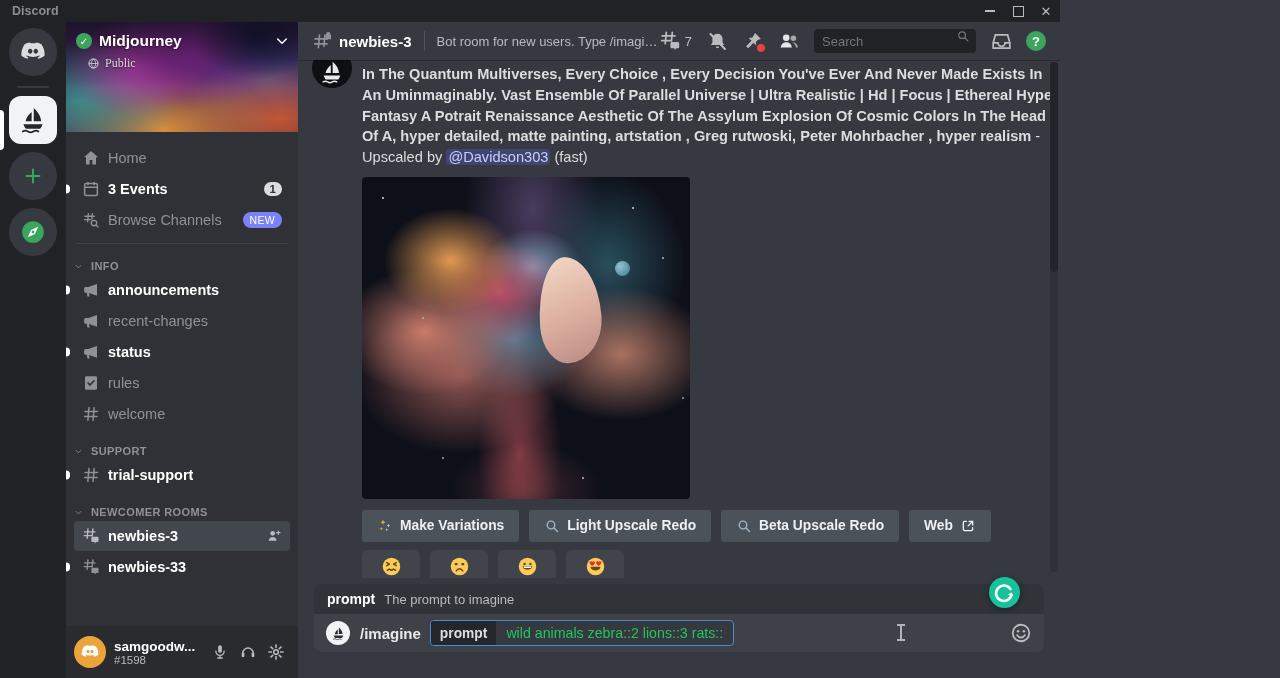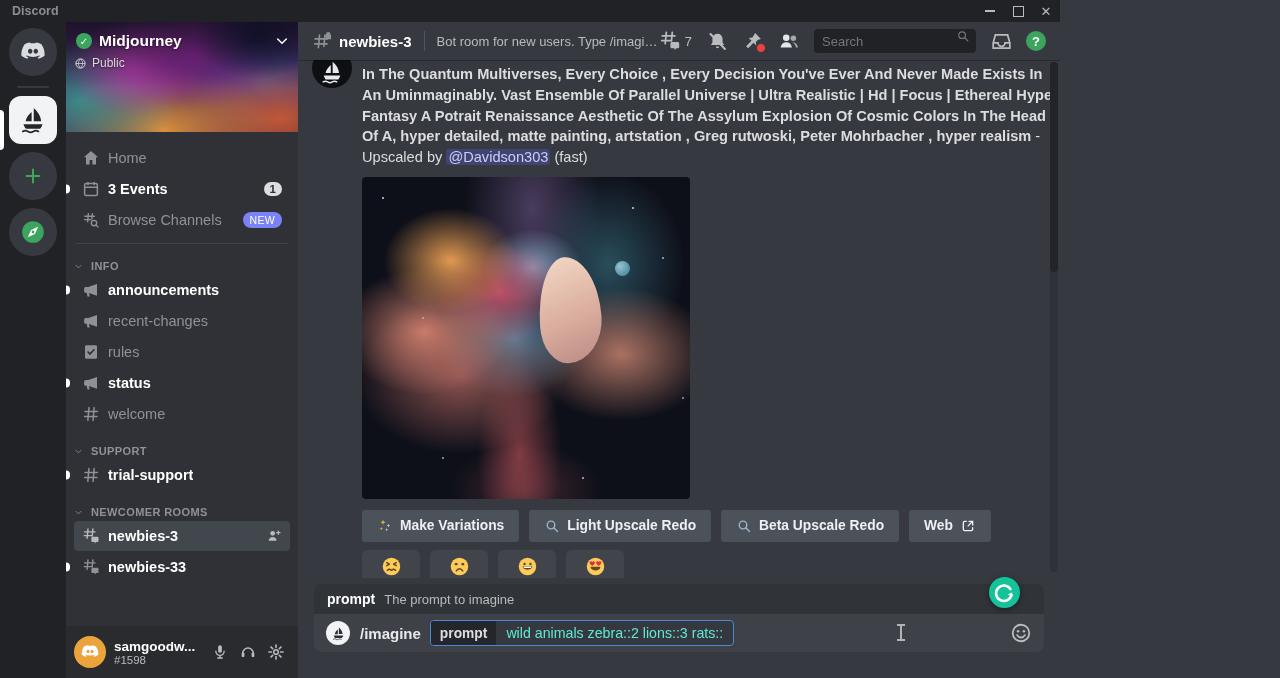--- a/index.html
+++ b/index.html
@@ -33,21 +33,21 @@
       radial-gradient(120px 80px at 55% 30%,rgba(140,40,150,.9),transparent 70%),
       radial-gradient(100px 70px at 30% 42%,rgba(196,62,178,.85),transparent 70%),
       radial-gradient(140px 90px at 6% 72%,rgba(58,158,150,.8),transparent 70%),
       radial-gradient(160px 90px at 42% 98%,rgba(232,152,58,.92),transparent 70%),
       radial-gradient(150px 85px at 92% 88%,rgba(212,94,48,.88),transparent 70%),
       radial-gradient(120px 70px at 86% 52%,rgba(92,112,204,.6),transparent 70%);}
   .banner-row{position:absolute;top:10px;left:10px;right:8px;display:flex;align-items:center;}
   .verified{width:16px;height:16px;border-radius:50%;background:#3ba55d;color:#fff;font-size:10px;display:flex;align-items:center;justify-content:center;flex:none;}
   .server-name{margin-left:7px;font-size:15.5px;font-weight:700;color:#fff;text-shadow:0 1px 2px rgba(0,0,0,.5);}
   .banner-chevron{margin-left:auto;color:#fff;display:flex;}
-  .banner-sub{position:absolute;top:34px;left:8px;display:flex;align-items:center;gap:5px;color:#d9dadc;font-size:12px;text-shadow:0 1px 2px rgba(0,0,0,.5);}
+  .banner-sub{position:absolute;top:34px;left:21px;display:flex;align-items:center;gap:5px;color:#d9dadc;font-size:12px;text-shadow:0 1px 2px rgba(0,0,0,.5);font-family:Liberation Serif, serif;}
   .channels{flex:1;min-height:0;padding-top:10px;position:relative;}
   .chan{display:flex;align-items:center;height:30px;margin:1px 8px;padding:0 8px;border-radius:4px;position:relative;color:#8e9297;}
   .chan .cicon{width:18px;height:18px;margin-right:8px;flex:none;color:#8e9297;}
   .cname{font-size:14.5px;font-weight:400;white-space:nowrap;overflow:hidden;text-overflow:ellipsis;}
   .chan.unread .cname{color:#fff;font-weight:700;}
   .chan.selected{background:#42464d;}
   .chan.selected .cname{color:#fff;font-weight:700;}
   .chan.selected .cicon{color:#b9bbbe;}
   .notch{position:absolute;left:-8px;top:50%;transform:translateY(-50%);width:4px;height:9px;border-radius:0 4px 4px 0;background:#fff;}
   .badge-count{margin-left:auto;background:#dcddde;color:#2f3136;font-size:11.5px;font-weight:700;border-radius:9px;padding:1px 6px;}
@@ -119,21 +119,21 @@
   .composer{flex:none;margin:6px 16px 26px 16px;position:relative;z-index:3;}
   .ac-popup{background:#303338;border-radius:8px 8px 0 0;height:30px;display:flex;align-items:center;gap:9px;padding:0 13px;}
   .ac-name{font-size:14px;font-weight:700;color:#fff;}
   .ac-desc{font-size:13px;color:#b9bbbe;}
   .input-row{background:#3e4147;border-radius:0 0 8px 8px;height:38px;display:flex;align-items:center;padding:0 12px;position:relative;}
   .input-avatar{width:24px;height:24px;border-radius:50%;background:#f2f3f5;color:#2b2d31;display:flex;align-items:center;justify-content:center;flex:none;}
   .input-avatar svg{width:15px;height:15px;}
   .cmd{margin-left:10px;font-size:15px;font-weight:700;color:#e8e9ea;}
   .opt-pill{margin-left:9px;display:flex;align-items:stretch;border:1px solid #4b8ad6;border-radius:4px;background:#35383e;overflow:hidden;height:24px;}
   .opt-label{background:#24262b;color:#dcddde;font-size:13.8px;font-weight:600;display:flex;align-items:center;padding:0 9px;}
-  .opt-value{color:#5eead4;font-size:14.2px;display:flex;align-items:center;padding:0 10px;}
+  .opt-value{color:#22c55e;font-size:14.2px;display:flex;align-items:center;padding:0 10px;}
   .emoji-btn{margin-left:auto;width:22px;height:22px;color:#b9bbbe;}
   .ibeam{position:absolute;left:586px;top:10px;width:2px;height:17px;background:#c6c9cd;opacity:.85;}
   .ibeam::before,.ibeam::after{content:"";position:absolute;left:-3px;width:8px;height:2px;background:#c6c9cd;}
   .ibeam::before{top:0;} .ibeam::after{bottom:0;}
   .grammarly{position:absolute;right:40px;bottom:70px;width:31px;height:31px;border-radius:50%;background:#15c39a;box-shadow:0 2px 6px rgba(0,0,0,.4);display:flex;align-items:center;justify-content:center;z-index:5;}
   .scrolltrack{position:absolute;right:2px;top:40px;bottom:106px;width:8px;border-radius:4px;background:#2e3137;}
   .scrollthumb{width:8px;height:210px;border-radius:4px;background:#222429;}
 </style>
 </head>
 <body>
@@ -378,32 +378,32 @@
               <use href="#i-megaphone"></use>
             </svg>
           <span class="cname">announcements</span>
         </div>
         <div class="chan">
           <svg class="cicon">
               <use href="#i-megaphone"></use>
             </svg>
           <span class="cname">recent-changes</span>
         </div>
-        <div class="chan">
-          <svg class="cicon">
-              <use href="#i-rules"></use>
-            </svg>
-          <span class="cname">rules</span>
-        </div>
         <div class="chan unread">
           <span class="notch"></span>
           <svg class="cicon">
               <use href="#i-megaphone"></use>
             </svg>
           <span class="cname">status</span>
+        </div>
+        <div class="chan">
+          <svg class="cicon">
+              <use href="#i-rules"></use>
+            </svg>
+          <span class="cname">rules</span>
         </div>
         <div class="chan">
           <svg class="cicon">
               <use href="#i-hash"></use>
             </svg>
           <span class="cname">welcome</span>
         </div>
 
         <div class="sect">
           <svg>

